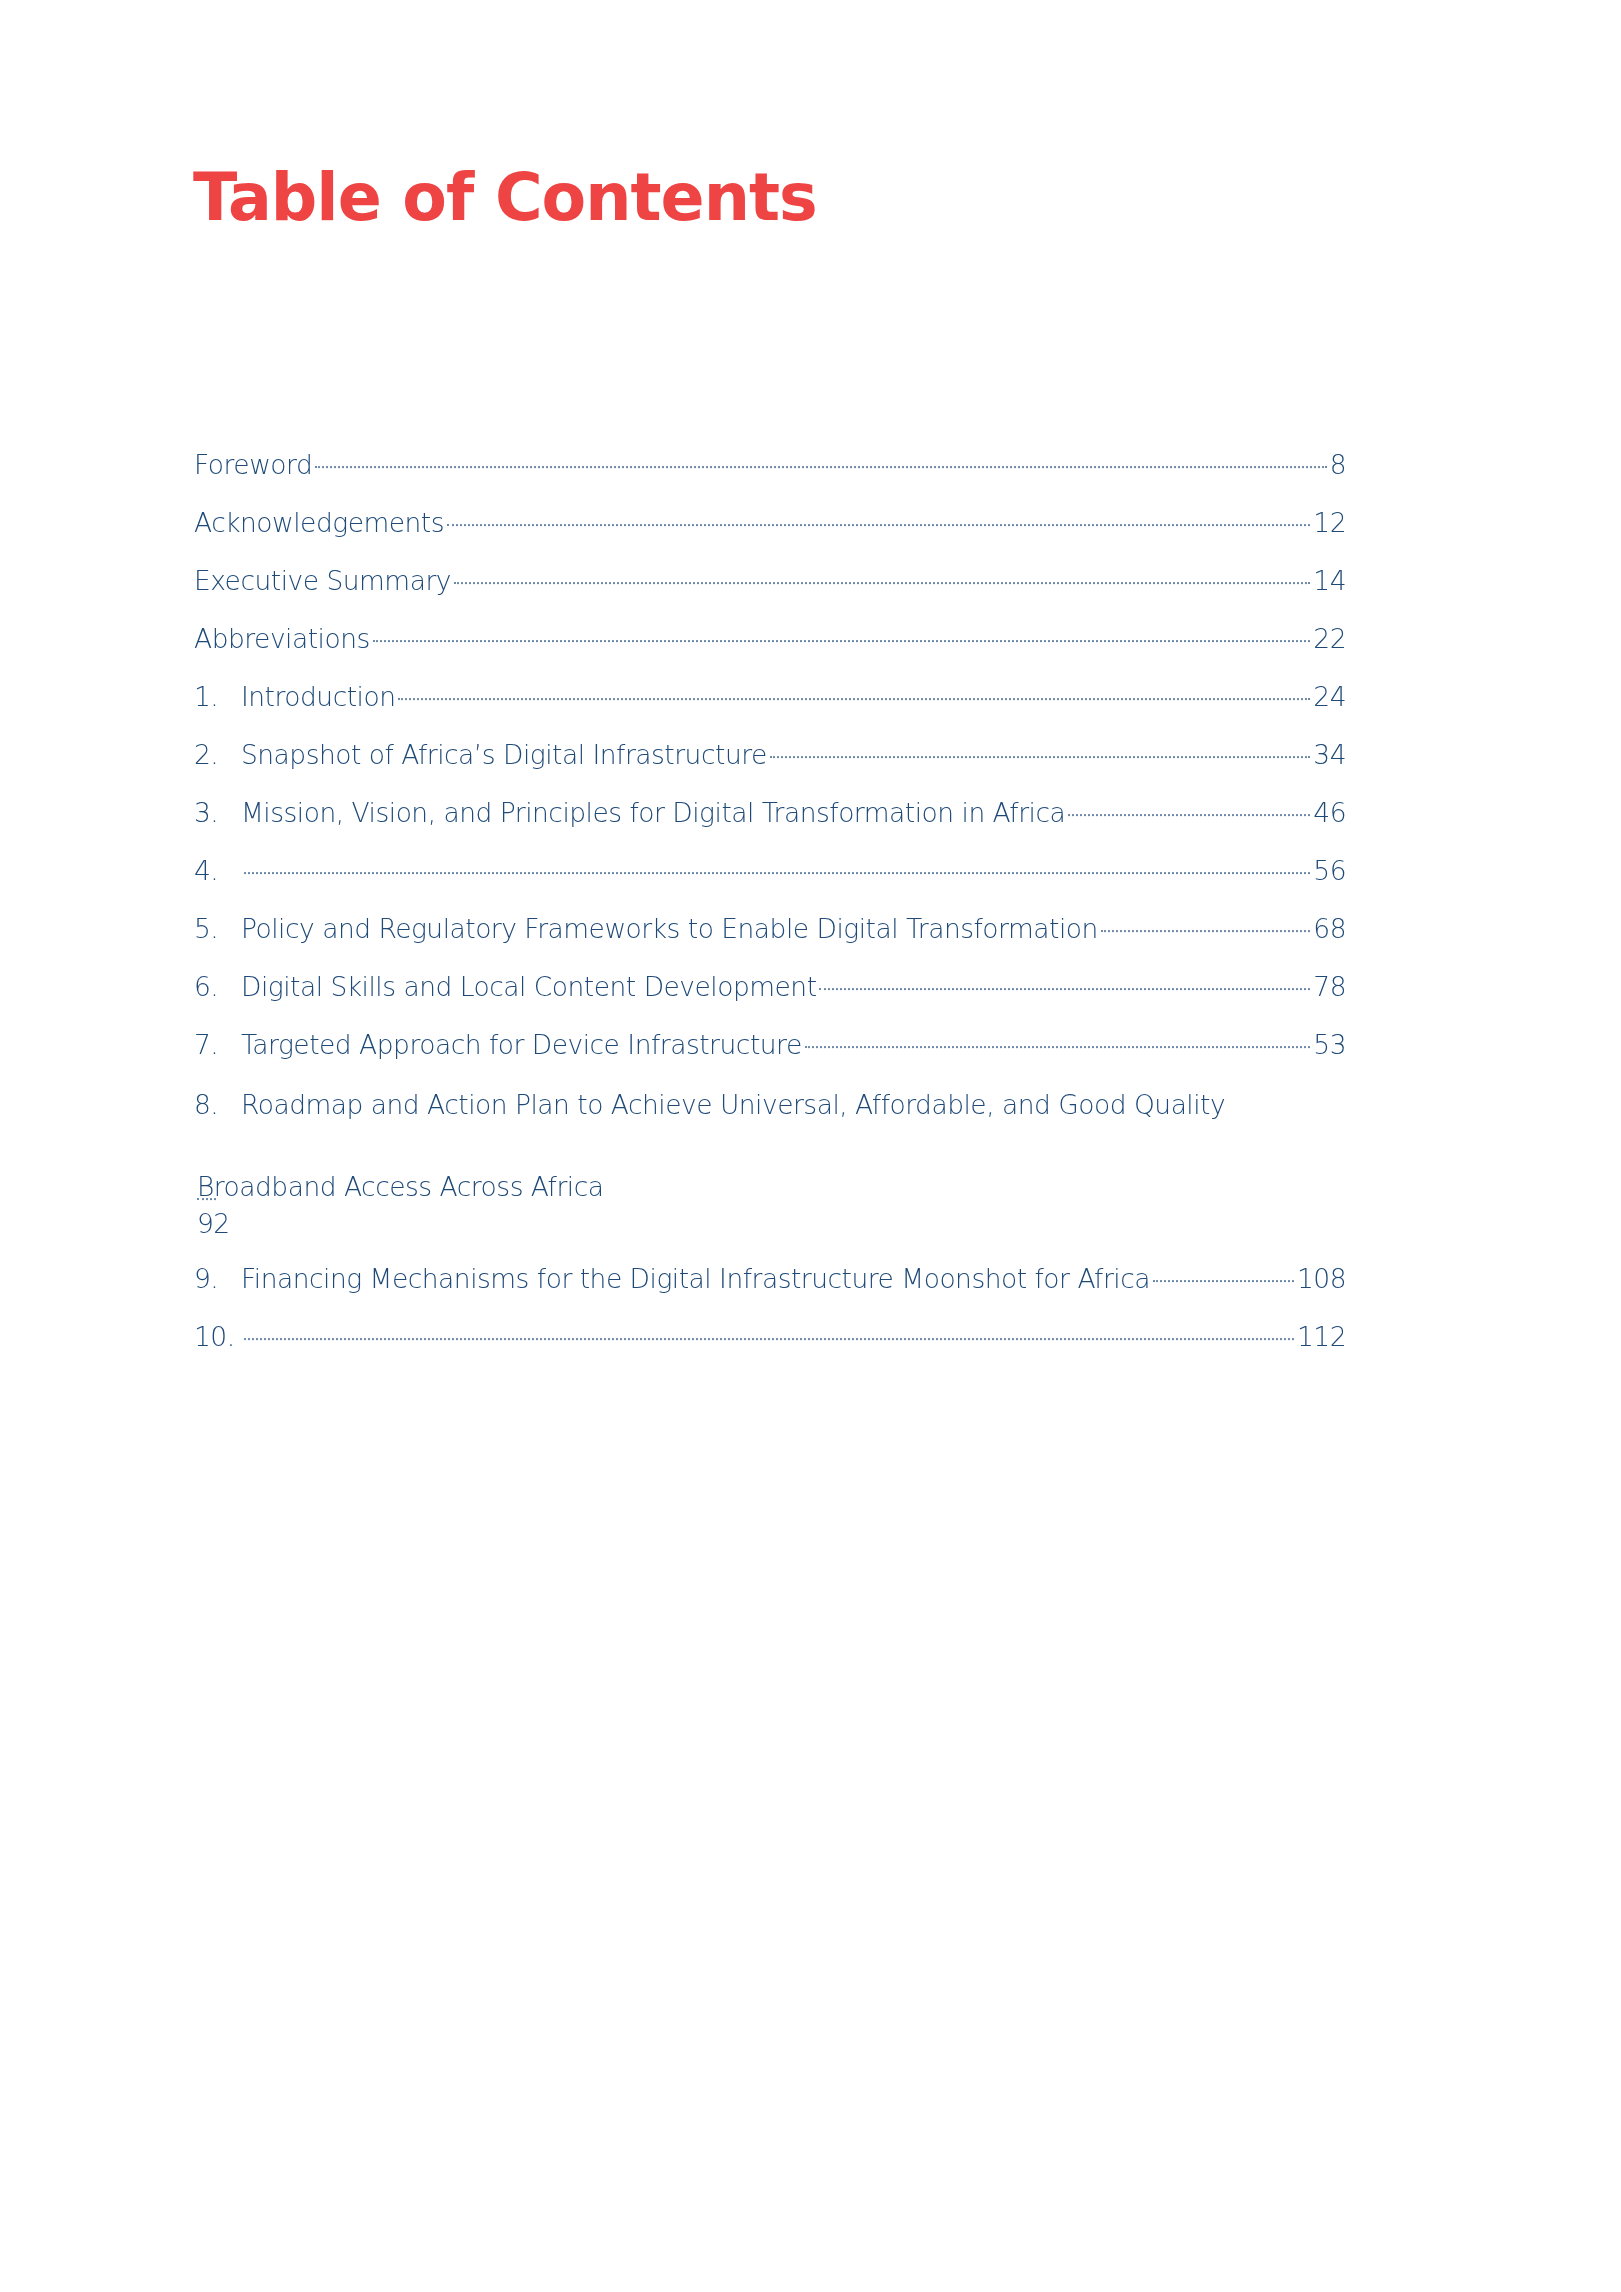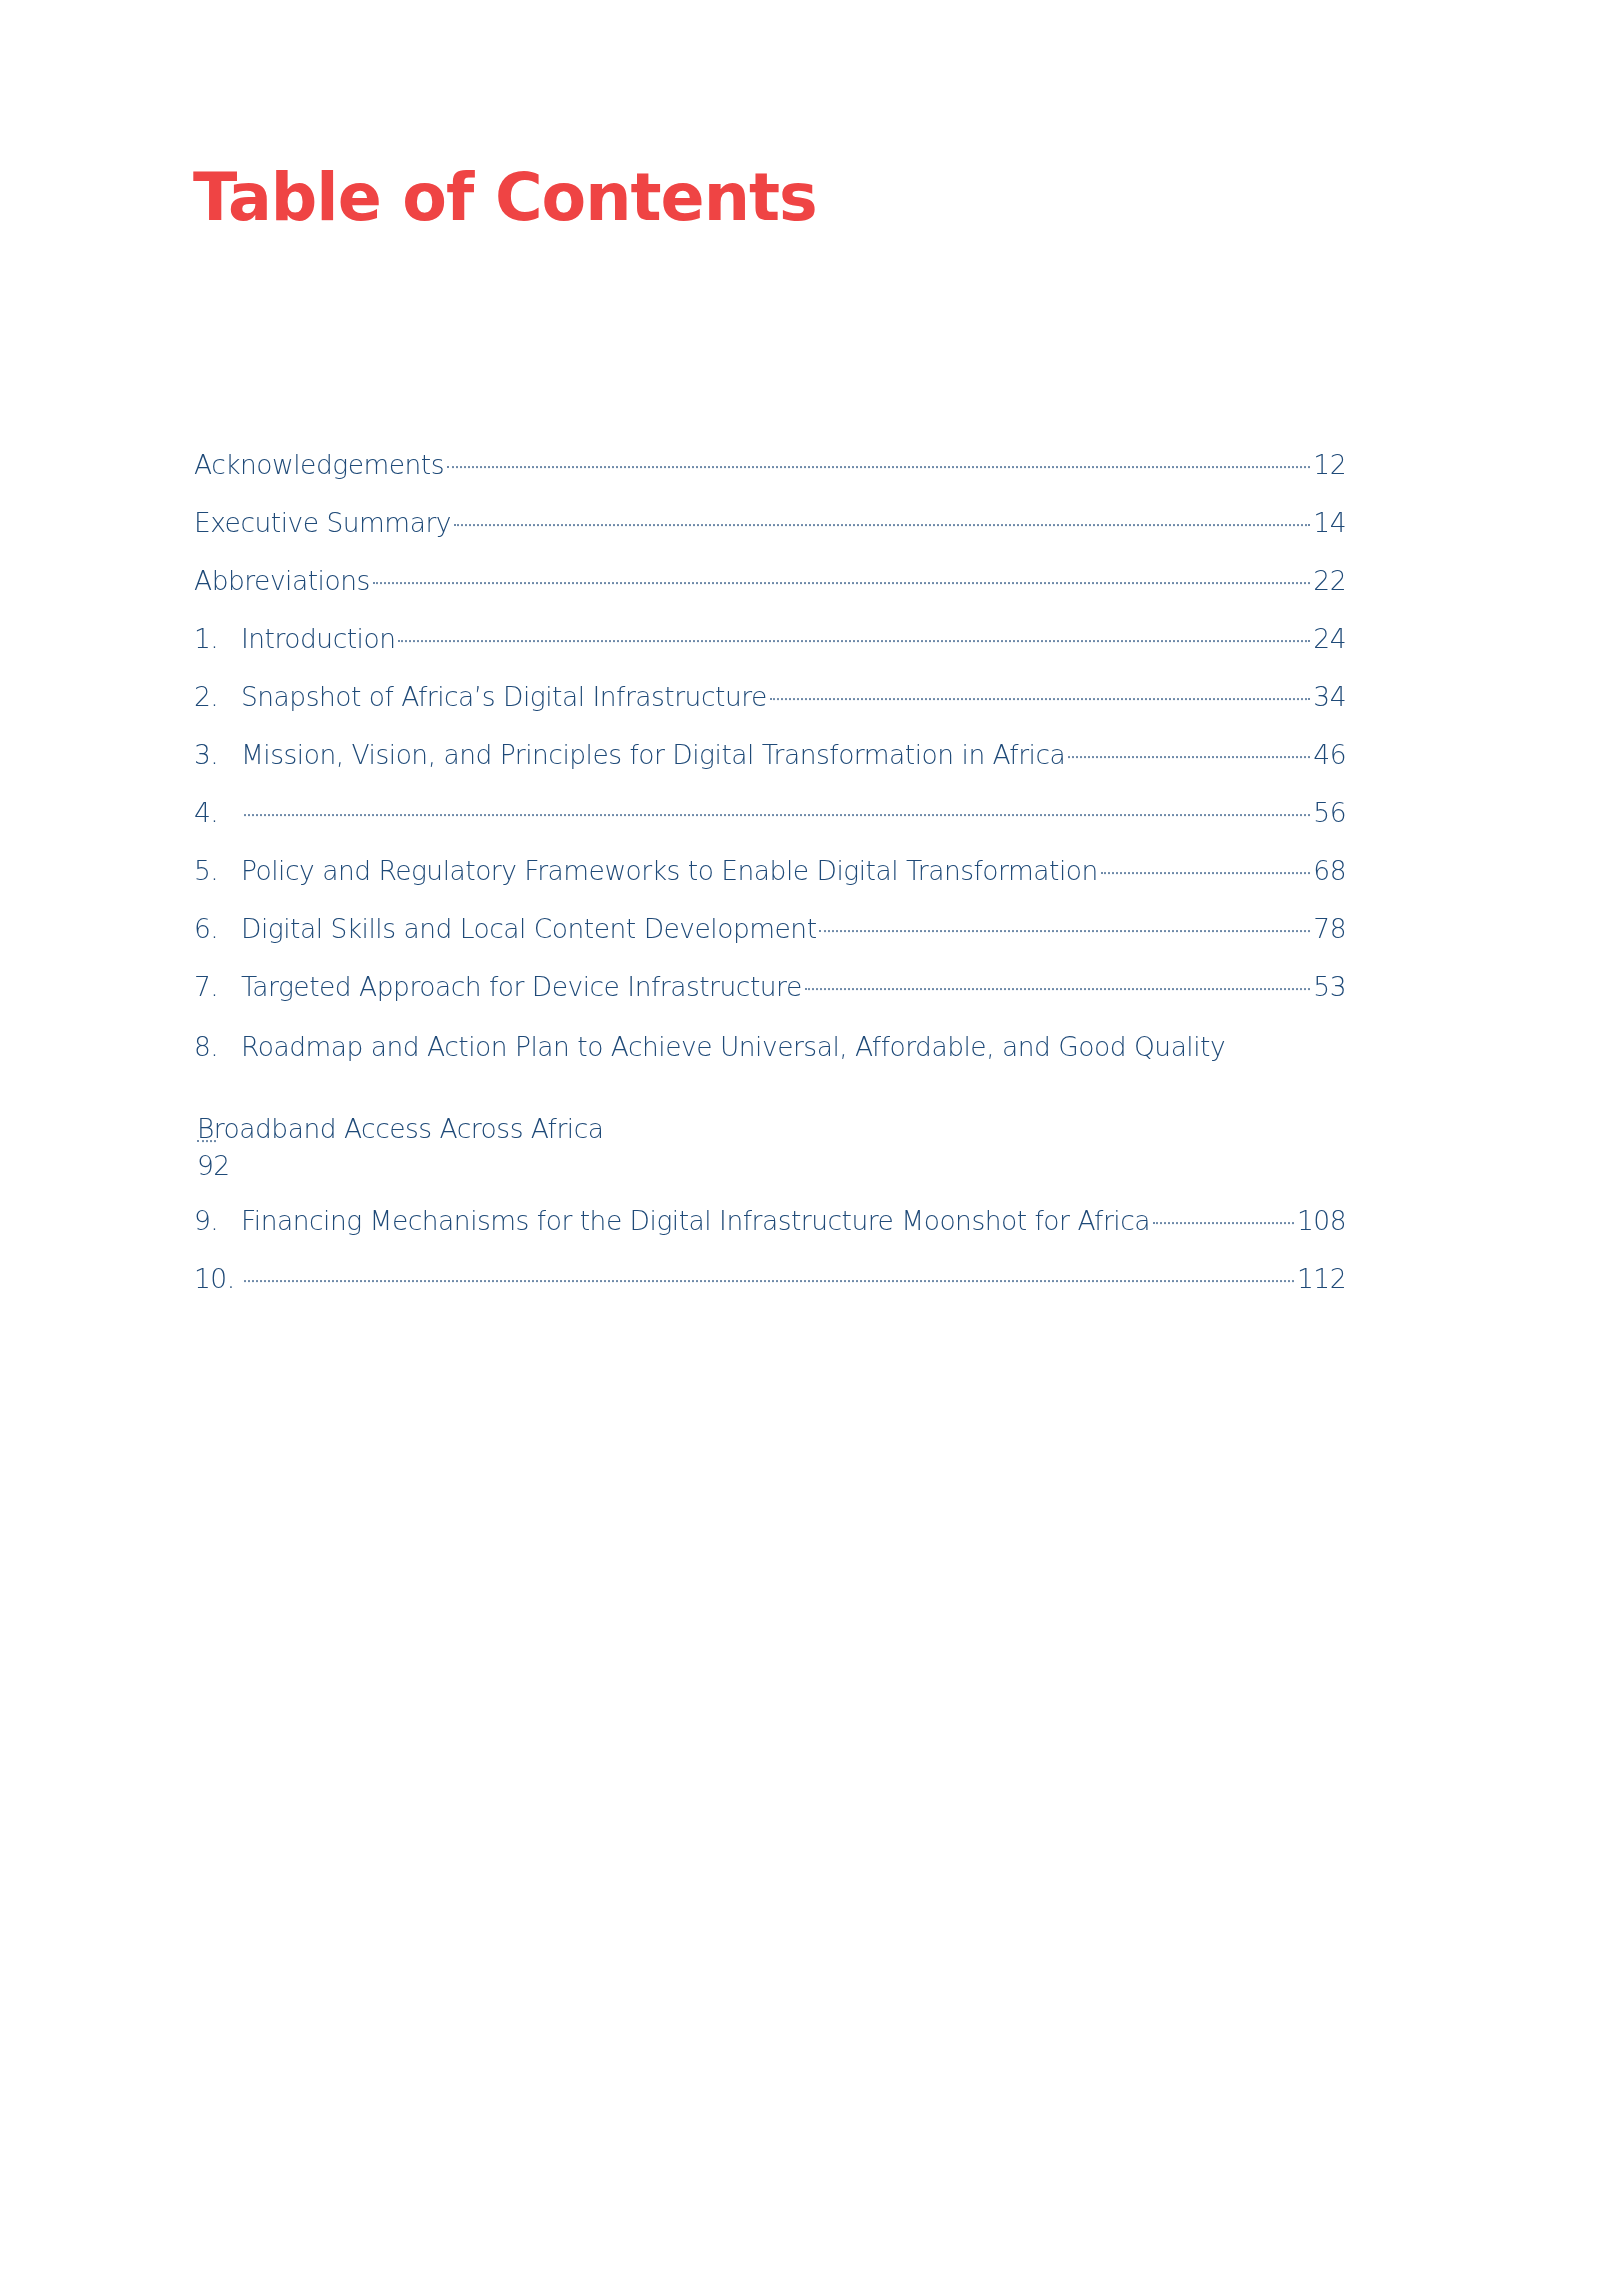--- a/index.html
+++ b/index.html
@@ -21,20 +21,25 @@
     .leader { flex: 1 1 auto; border-bottom: 2px dotted #6d89a8; margin: 0 2.9px; transform: translateY(-5.9px); min-width: 19.6px; }
     .page { white-space: nowrap; text-align: right; }
     .indent { width: 47px; flex: 0 0 47px; }
   </style>
 </head>
 <body>
 
 <h1 class="title">Table of Contents</h1>
 
 <ul class="toc">
+  <li class="row">
+    <span class="label">Foreword</span>
+    <span class="leader"></span>
+    <span class="page">8</span>
+  </li>
   <li class="row">
     <span class="label">Acknowledgements</span>
     <span class="leader"></span>
     <span class="page">12</span>
   </li>
   <li class="row">
     <span class="label">Executive Summary</span>
     <span class="leader"></span>
     <span class="page">14</span>
   </li>

